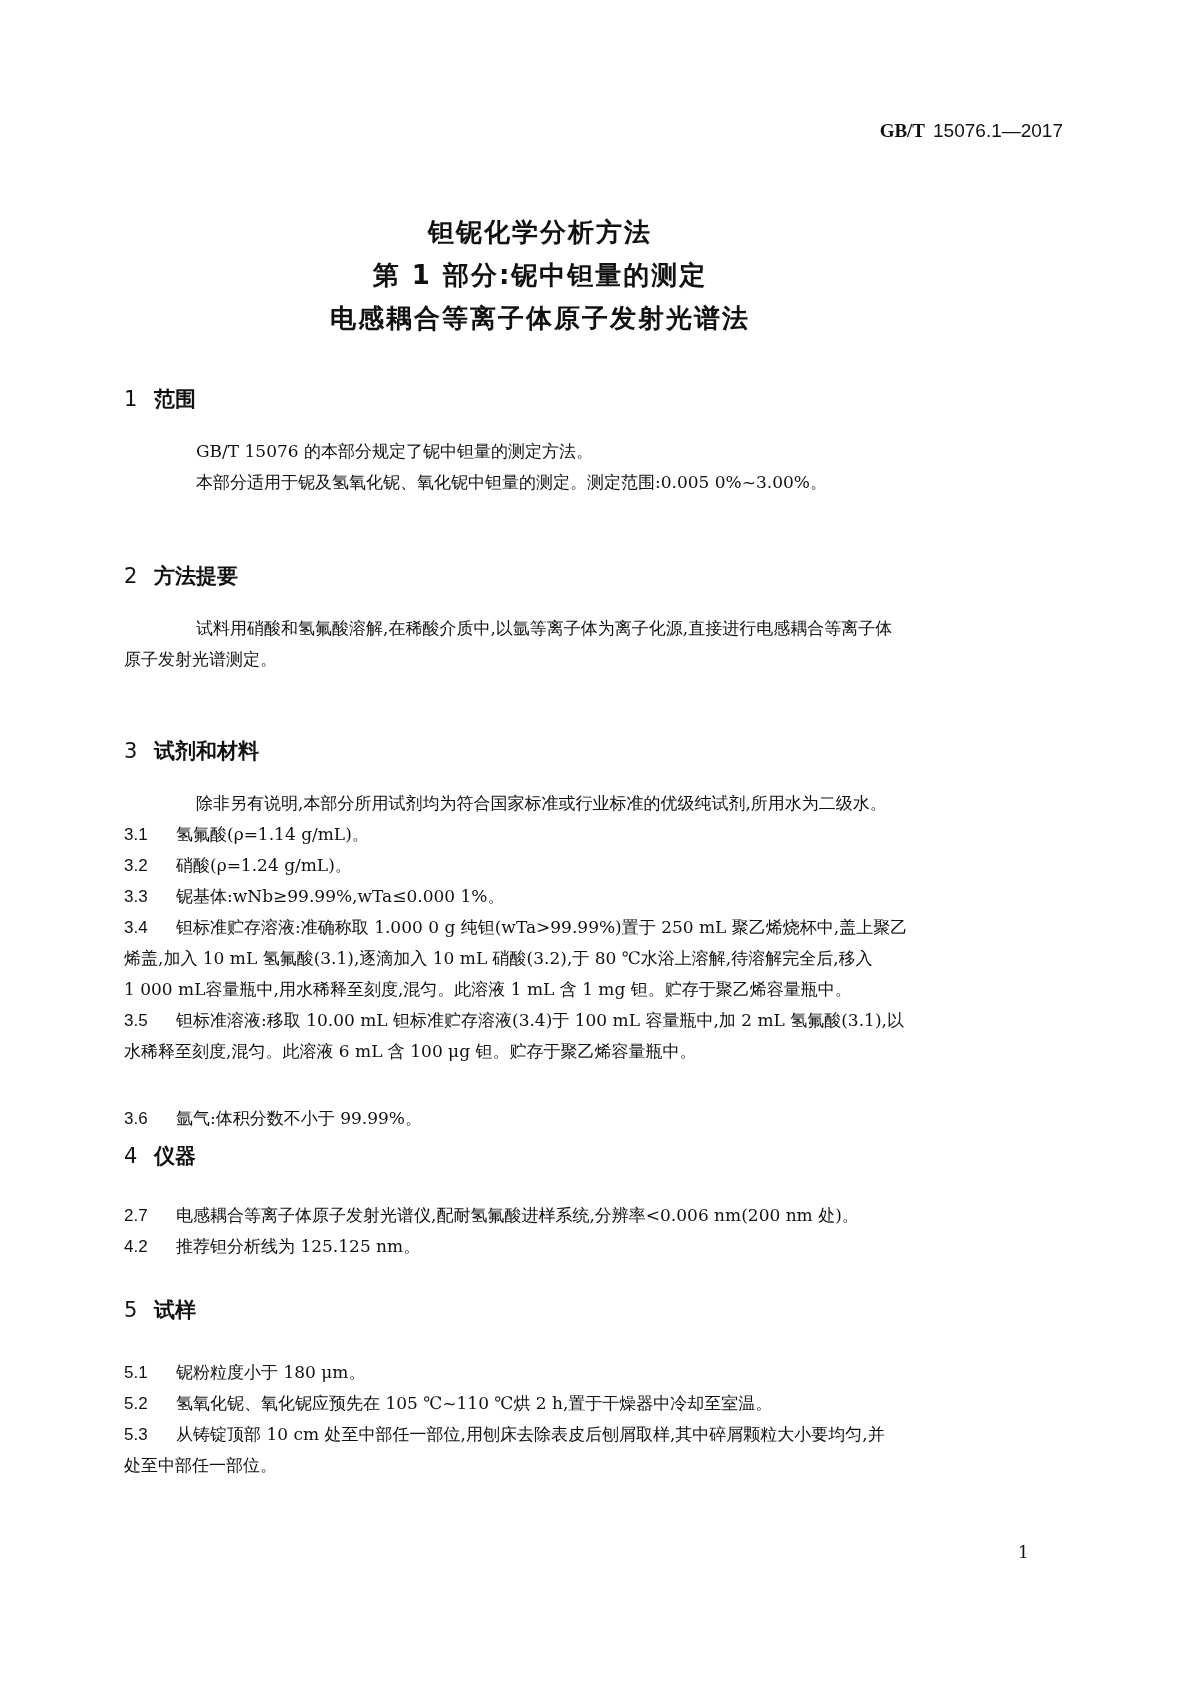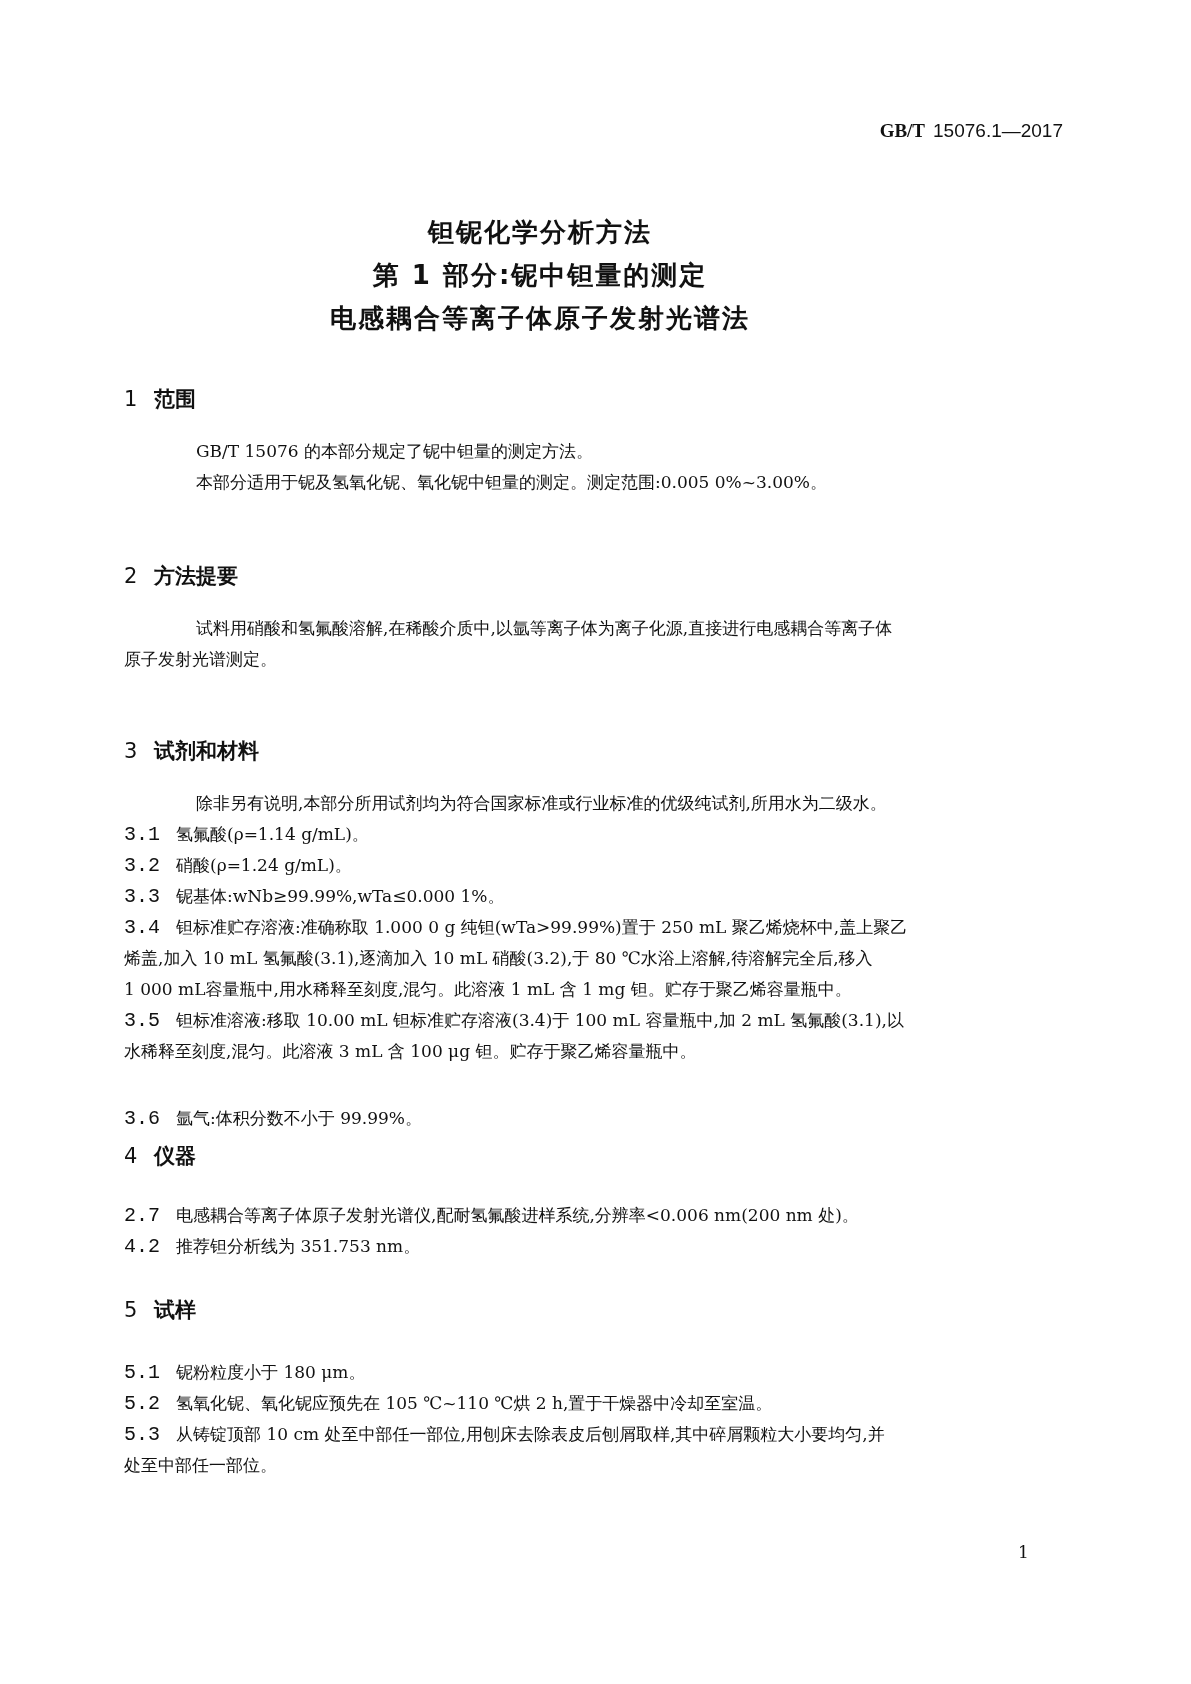--- a/index.html
+++ b/index.html
@@ -6,21 +6,21 @@
   body { width:1191px; height:1684px; position:relative; overflow:hidden;
          font-family:"DejaVu Serif", "Liberation Serif", serif; color:#111; }
   .abs { position:absolute; white-space:nowrap; }
   .std-no { right:128px; top:120px; font-size:19px; font-family:"Liberation Sans", sans-serif; }
   .std-no b { font-family:"Liberation Serif", serif; font-weight:bold; margin-right:8px; }
   .title { left:0; width:1080px; text-align:center; font-family:"DejaVu Sans", sans-serif; font-size:26px; font-weight:bold; letter-spacing:2px; }
   .h { font-family:"DejaVu Sans", sans-serif; font-weight:bold; font-size:21px; left:124px; }
   .h .num { display:inline-block; width:30px; font-weight:normal; }
   .p { font-size:17px; left:124px; line-height:20px; }
   .indent { left:164px;margin-left:32px; }
-  .cl { font-family:Liberation Mono, monospace; display:inline-block; width:52px; font-size:20px; }
+  .cl { font-family:Liberation Sans, sans-serif; display:inline-block; width:52px; font-size:17px; }
   .pageno { left:1018px; top:1542px; font-size:17px; }
 </style>
 </head>
 <body>
 
 <div class="abs std-no"><b>GB/T</b><span>15076.1—2017</span></div>
 
 <div class="abs title" style="top:215px">钽铌化学分析方法</div>
 <div class="abs title" style="top:258px">第 1 部分:铌中钽量的测定</div>
 <div class="abs title" style="top:301px">电感耦合等离子体原子发射光谱法</div>
@@ -35,26 +35,26 @@
 
 <div class="abs h" style="top:737px"><span class="num">3</span><span>试剂和材料</span></div>
 <div class="abs p indent" style="top:793px">除非另有说明,本部分所用试剂均为符合国家标准或行业标准的优级纯试剂,所用水为二级水。</div>
 <div class="abs p" style="top:824px"><span class="cl">3.1</span><span>氢氟酸(ρ=1.14 g/mL)。</span></div>
 <div class="abs p" style="top:855px"><span class="cl">3.2</span><span>硝酸(ρ=1.24 g/mL)。</span></div>
 <div class="abs p" style="top:886px"><span class="cl">3.3</span><span>铌基体:wNb≥99.99%,wTa≤0.000 1%。</span></div>
 <div class="abs p" style="top:917px"><span class="cl">3.4</span><span>钽标准贮存溶液:准确称取 1.000 0 g 纯钽(wTa&gt;99.99%)置于 250 mL 聚乙烯烧杯中,盖上聚乙</span></div>
 <div class="abs p" style="top:948px">烯盖,加入 10 mL 氢氟酸(3.1),逐滴加入 10 mL 硝酸(3.2),于 80 ℃水浴上溶解,待溶解完全后,移入</div>
 <div class="abs p" style="top:979px">1 000 mL容量瓶中,用水稀释至刻度,混匀。此溶液 1 mL 含 1 mg 钽。贮存于聚乙烯容量瓶中。</div>
 <div class="abs p" style="top:1010px"><span class="cl">3.5</span><span>钽标准溶液:移取 10.00 mL 钽标准贮存溶液(3.4)于 100 mL 容量瓶中,加 2 mL 氢氟酸(3.1),以</span></div>
-<div class="abs p" style="top:1041px">水稀释至刻度,混匀。此溶液 3 mL 含 100 μg 钽。贮存于聚乙烯容量瓶中。</div>
+<div class="abs p" style="top:1041px">水稀释至刻度,混匀。此溶液 6 mL 含 100 μg 钽。贮存于聚乙烯容量瓶中。</div>
 <div class="abs p" style="top:1108px"><span class="cl">3.6</span><span>氩气:体积分数不小于 99.99%。</span></div>
 
 <div class="abs h" style="top:1142px"><span class="num">4</span><span>仪器</span></div>
 <div class="abs p" style="top:1205px"><span class="cl">2.7</span><span>电感耦合等离子体原子发射光谱仪,配耐氢氟酸进样系统,分辨率&lt;0.006 nm(200 nm 处)。</span></div>
-<div class="abs p" style="top:1236px"><span class="cl">4.2</span><span>推荐钽分析线为 351.753 nm。</span></div>
+<div class="abs p" style="top:1236px"><span class="cl">4.2</span><span>推荐钽分析线为 125.125 nm。</span></div>
 
 <div class="abs h" style="top:1296px"><span class="num">5</span><span>试样</span></div>
 <div class="abs p" style="top:1362px"><span class="cl">5.1</span><span>铌粉粒度小于 180 μm。</span></div>
 <div class="abs p" style="top:1393px"><span class="cl">5.2</span><span>氢氧化铌、氧化铌应预先在 105 ℃~110 ℃烘 2 h,置于干燥器中冷却至室温。</span></div>
 <div class="abs p" style="top:1424px"><span class="cl">5.3</span><span>从铸锭顶部 10 cm 处至中部任一部位,用刨床去除表皮后刨屑取样,其中碎屑颗粒大小要均匀,并</span></div>
 <div class="abs p" style="top:1455px">处至中部任一部位。</div>
 
 <div class="abs pageno">1</div>
 
 </body></html>

